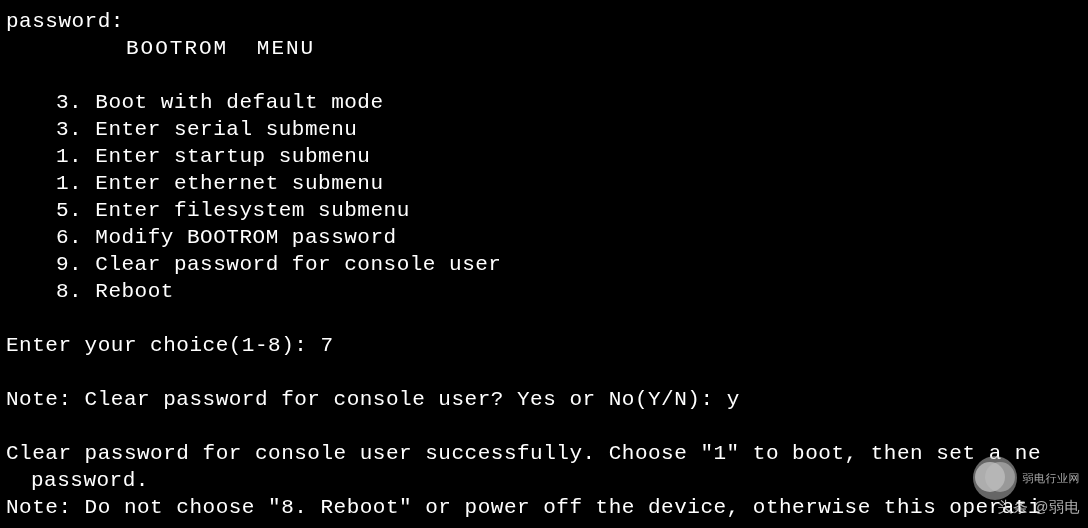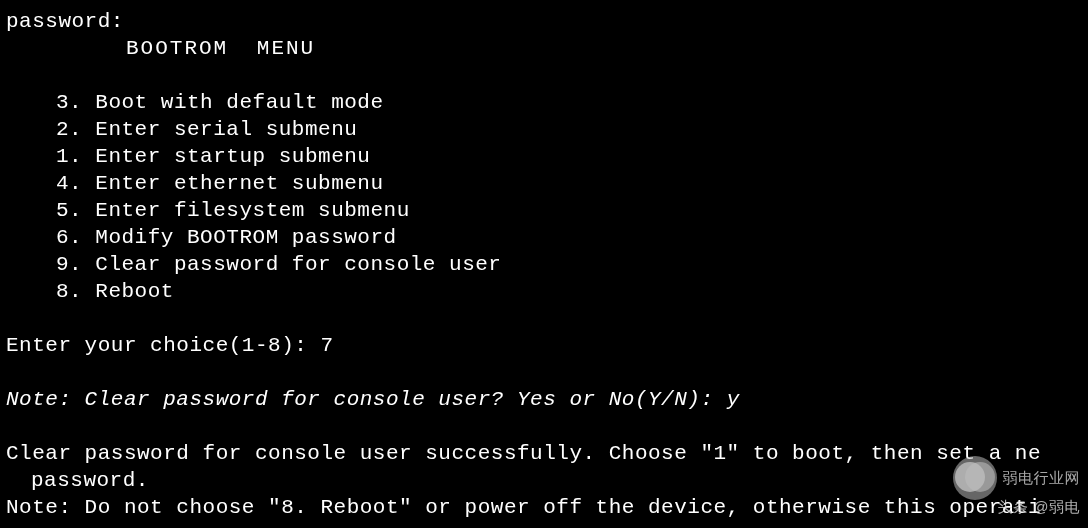--- a/index.html
+++ b/index.html
@@ -28,21 +28,20 @@
       letter-spacing: 2px;
     }
     .menu-item {
       padding-left: 50px;
     }
     .choice-line {
       display: inline;
     }
     .note-line {
       display: inline;
-      font-style: italic;
     }
     .indent-line {
       padding-left: 25px;
     }
     .watermark {
       position: absolute;
       right: 8px;
       bottom: 28px;
       display: flex;
       align-items: center;
@@ -74,21 +73,21 @@
       position: absolute;
       width: 30px;
       height: 30px;
       border-radius: 50%;
       background: rgba(220, 220, 220, 0.6);
       right: 2px;
       top: 6px;
     }
     .watermark-text {
       font-family: sans-serif;
-      font-size: 15px;
+      font-size: 11px;
       color: rgba(230, 230, 230, 0.85);
       line-height: 1.1;
     }
     .watermark-sub {
       position: absolute;
       right: 8px;
       bottom: 8px;
       font-family: sans-serif;
       font-size: 15px;
       color: rgba(220, 220, 220, 0.8);
@@ -102,23 +101,23 @@
     }
   </style>
 </head>
 <body>
 
 <div class="terminal">
   <div>password:</div>
   <div class="menu-title spaced">BOOTROM  MENU</div>
   <div class="blank"></div>
   <div class="menu-item">3. Boot with default mode</div>
-  <div class="menu-item">2. Enter serial submenu</div>
+  <div class="menu-item">3. Enter serial submenu</div>
   <div class="menu-item">1. Enter startup submenu</div>
-  <div class="menu-item">4. Enter ethernet submenu</div>
+  <div class="menu-item">1. Enter ethernet submenu</div>
   <div class="menu-item">5. Enter filesystem submenu</div>
   <div class="menu-item">6. Modify BOOTROM password</div>
   <div class="menu-item">9. Clear password for console user</div>
   <div class="menu-item">8. Reboot</div>
   <div class="blank"></div>
   <div>
     <span class="choice-line">Enter your choice(1-8): </span><span class="choice-line">7</span>
   </div>
   <div class="blank"></div>
   <div>

